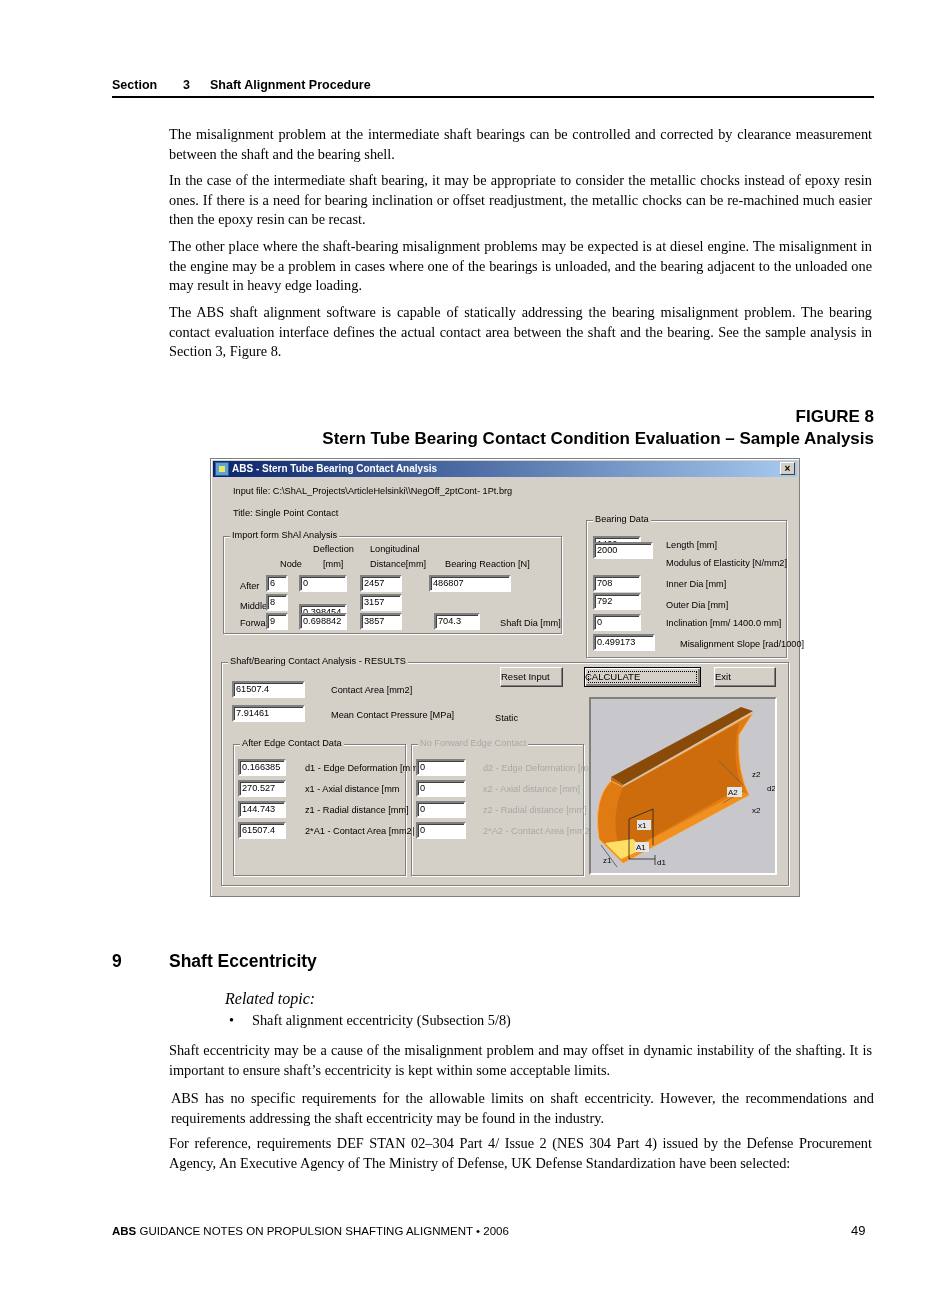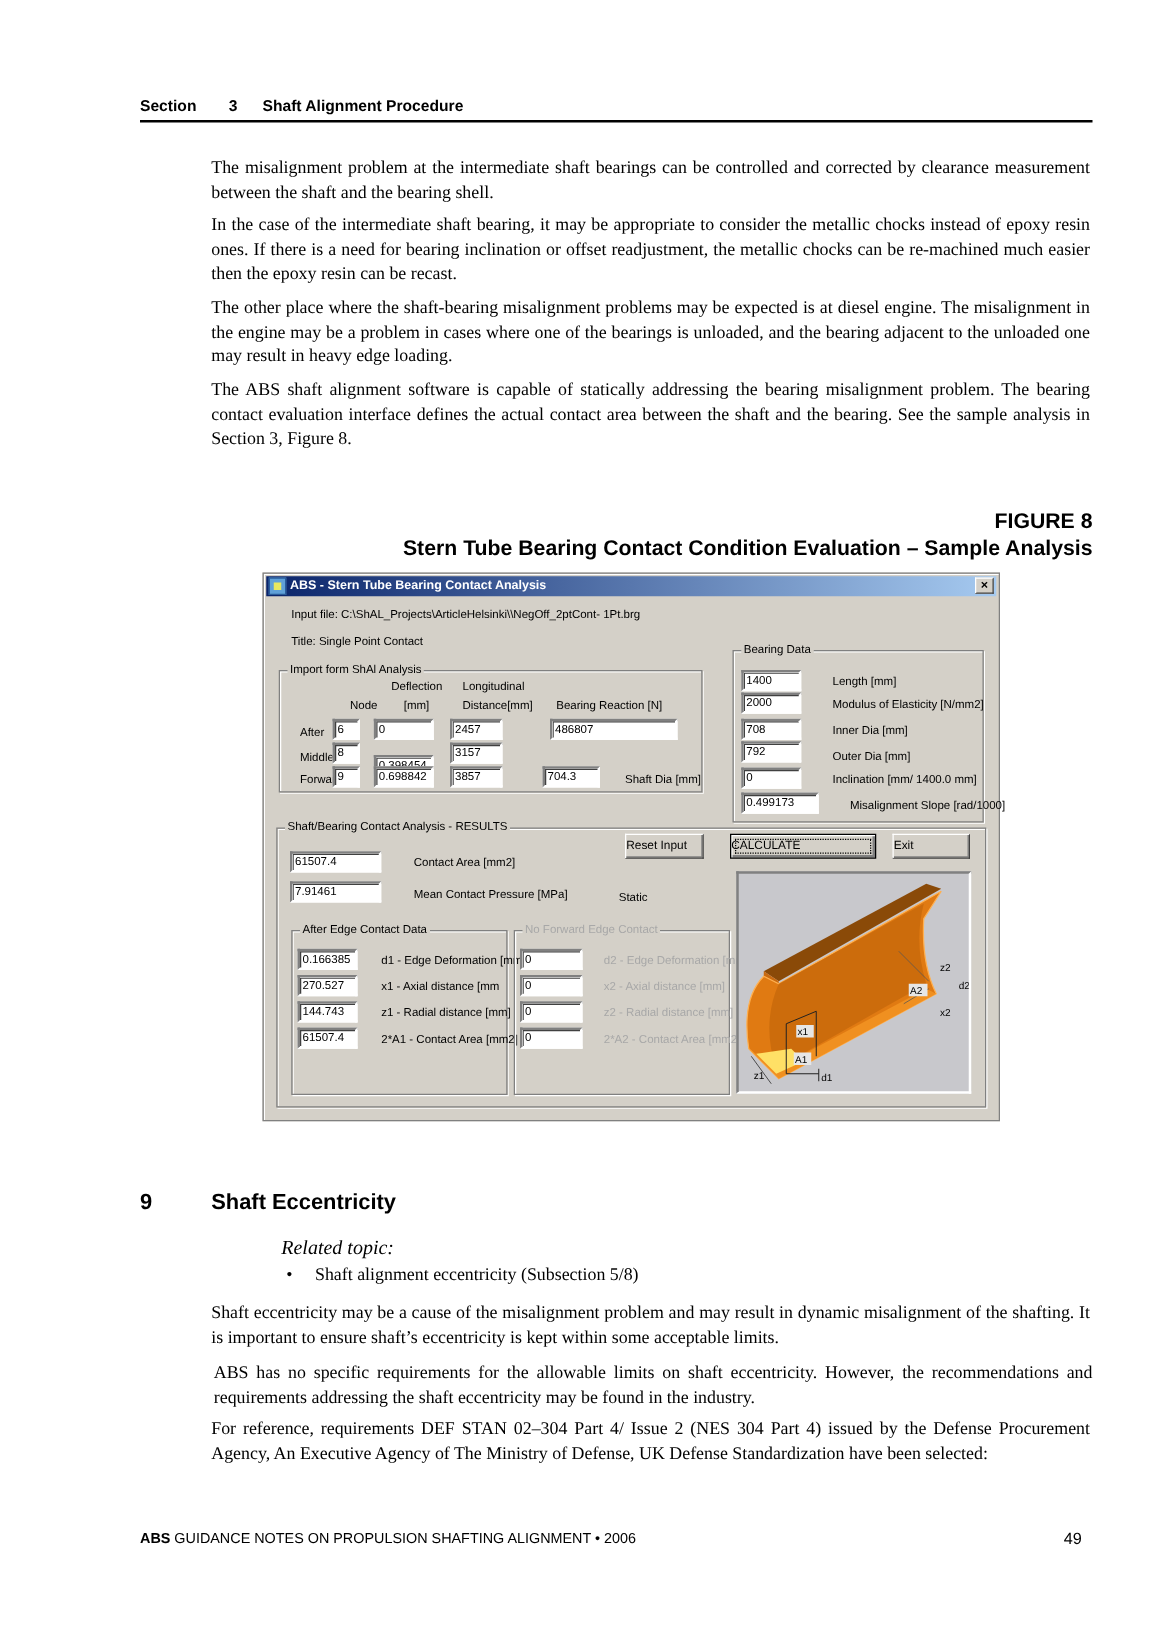--- a/index.html
+++ b/index.html
@@ -83,40 +83,40 @@
   <div class="lbl" style="left:147px;top:85px">Longitudinal</div>
   <div class="lbl" style="left:57px;top:100px">Node</div>
   <div class="lbl" style="left:100px;top:100px">[mm]</div>
   <div class="lbl" style="left:147px;top:100px">Distance[mm]</div>
   <div class="lbl" style="left:222px;top:100px">Bearing Reaction [N]</div>
 
   <div class="lbl" style="left:17px;top:122px">After</div>
   <div class="tb" style="left:55px;top:116px;width:22px">6</div>
   <div class="tb" style="left:88px;top:116px;width:48px">0</div>
   <div class="tb" style="left:149px;top:116px;width:42px">2457</div>
-  <div class="tb" style="left:229px;top:116px;width:102px">486807</div>
+  <div class="tb" style="left:218px;top:116px;width:82px">486807</div>
 
   <div class="lbl" style="left:17px;top:142px">Middle</div>
   <div class="tb" style="left:55px;top:135px;width:22px">8</div>
   <div class="tb" style="left:88px;top:145px;width:48px">0.398454</div>
   <div class="tb" style="left:149px;top:135px;width:42px">3157</div>
 
   <div class="lbl" style="left:17px;top:159px">Forward</div>
   <div class="tb" style="left:55px;top:154px;width:22px">9</div>
   <div class="tb" style="left:88px;top:154px;width:48px">0.698842</div>
   <div class="tb" style="left:149px;top:154px;width:42px">3857</div>
   <div class="tb" style="left:223px;top:154px;width:46px">704.3</div>
   <div class="lbl" style="left:277px;top:159px">Shaft Dia [mm]</div>
 
   <div class="grp" style="left:375px;top:61px;width:199px;height:136px">
     <span class="gl">Bearing Data</span>
   </div>
   <div class="tb" style="left:382px;top:77px;width:48px">1400</div>
   <div class="lbl" style="left:443px;top:81px">Length [mm]</div>
-  <div class="tb" style="left:382px;top:95px;width:48px">2000</div>
+  <div class="tb" style="left:382px;top:83px;width:60px">2000</div>
   <div class="lbl" style="left:443px;top:99px">Modulus of Elasticity [N/mm2]</div>
   <div class="tb" style="left:382px;top:116px;width:48px">708</div>
   <div class="lbl" style="left:443px;top:120px">Inner Dia [mm]</div>
   <div class="tb" style="left:382px;top:134px;width:48px">792</div>
   <div class="lbl" style="left:443px;top:141px">Outer Dia [mm]</div>
   <div class="tb" style="left:382px;top:155px;width:48px">0</div>
   <div class="lbl" style="left:443px;top:159px">Inclination [mm/ 1400.0 mm]</div>
   <div class="tb" style="left:382px;top:175px;width:62px">0.499173</div>
   <div class="lbl" style="left:457px;top:180px">Misalignment Slope [rad/1000]</div>
 
@@ -195,20 +195,20 @@
     </svg>
   </div>
 </div>
 
 <div class="h9" style="left:112px">9</div>
 <div class="h9" style="left:169px">Shaft Eccentricity</div>
 <div style="position:absolute;left:225px;top:990px;font-size:16px;font-style:italic">Related topic:</div>
 <div style="position:absolute;left:229px;top:1012px;font-size:14.3px">•</div>
 <div style="position:absolute;left:252px;top:1012px;font-size:14.3px">Shaft alignment eccentricity (Subsection 5/8)</div>
 
-<p class="para" style="top:1041px;margin:0">Shaft eccentricity may be a cause of the misalignment problem and may result in dynamic misalignment of the shafting. It is important to ensure shaft’s eccentricity is kept within some acceptable limits.</p>
+<p class="para" style="top:1041px;margin:0">Shaft eccentricity may be a cause of the misalignment problem and may offset in dynamic instability of the shafting. It is important to ensure shaft’s eccentricity is kept within some acceptable limits.</p>
 <p class="para" style="top:1087px;margin:2px">ABS has no specific requirements for the allowable limits on shaft eccentricity. However, the recommendations and requirements addressing the shaft eccentricity may be found in the industry.</p>
 <p class="para" style="top:1134px;margin:0">For reference, requirements DEF STAN 02–304 Part 4/ Issue 2 (NES 304 Part 4) issued by the Defense Procurement Agency, An Executive Agency of The Ministry of Defense, UK Defense Standardization have been selected:</p>
 
 <div class="foot" style="left:112px">
   <b>ABS</b><span> GUIDANCE NOTES ON PROPULSION SHAFTING ALIGNMENT • 2006</span>
 </div>
 <div class="foot" style="left:851px;font-weight:normal;font-size:13px;top:1223px">49</div>
 
 </body></html>

